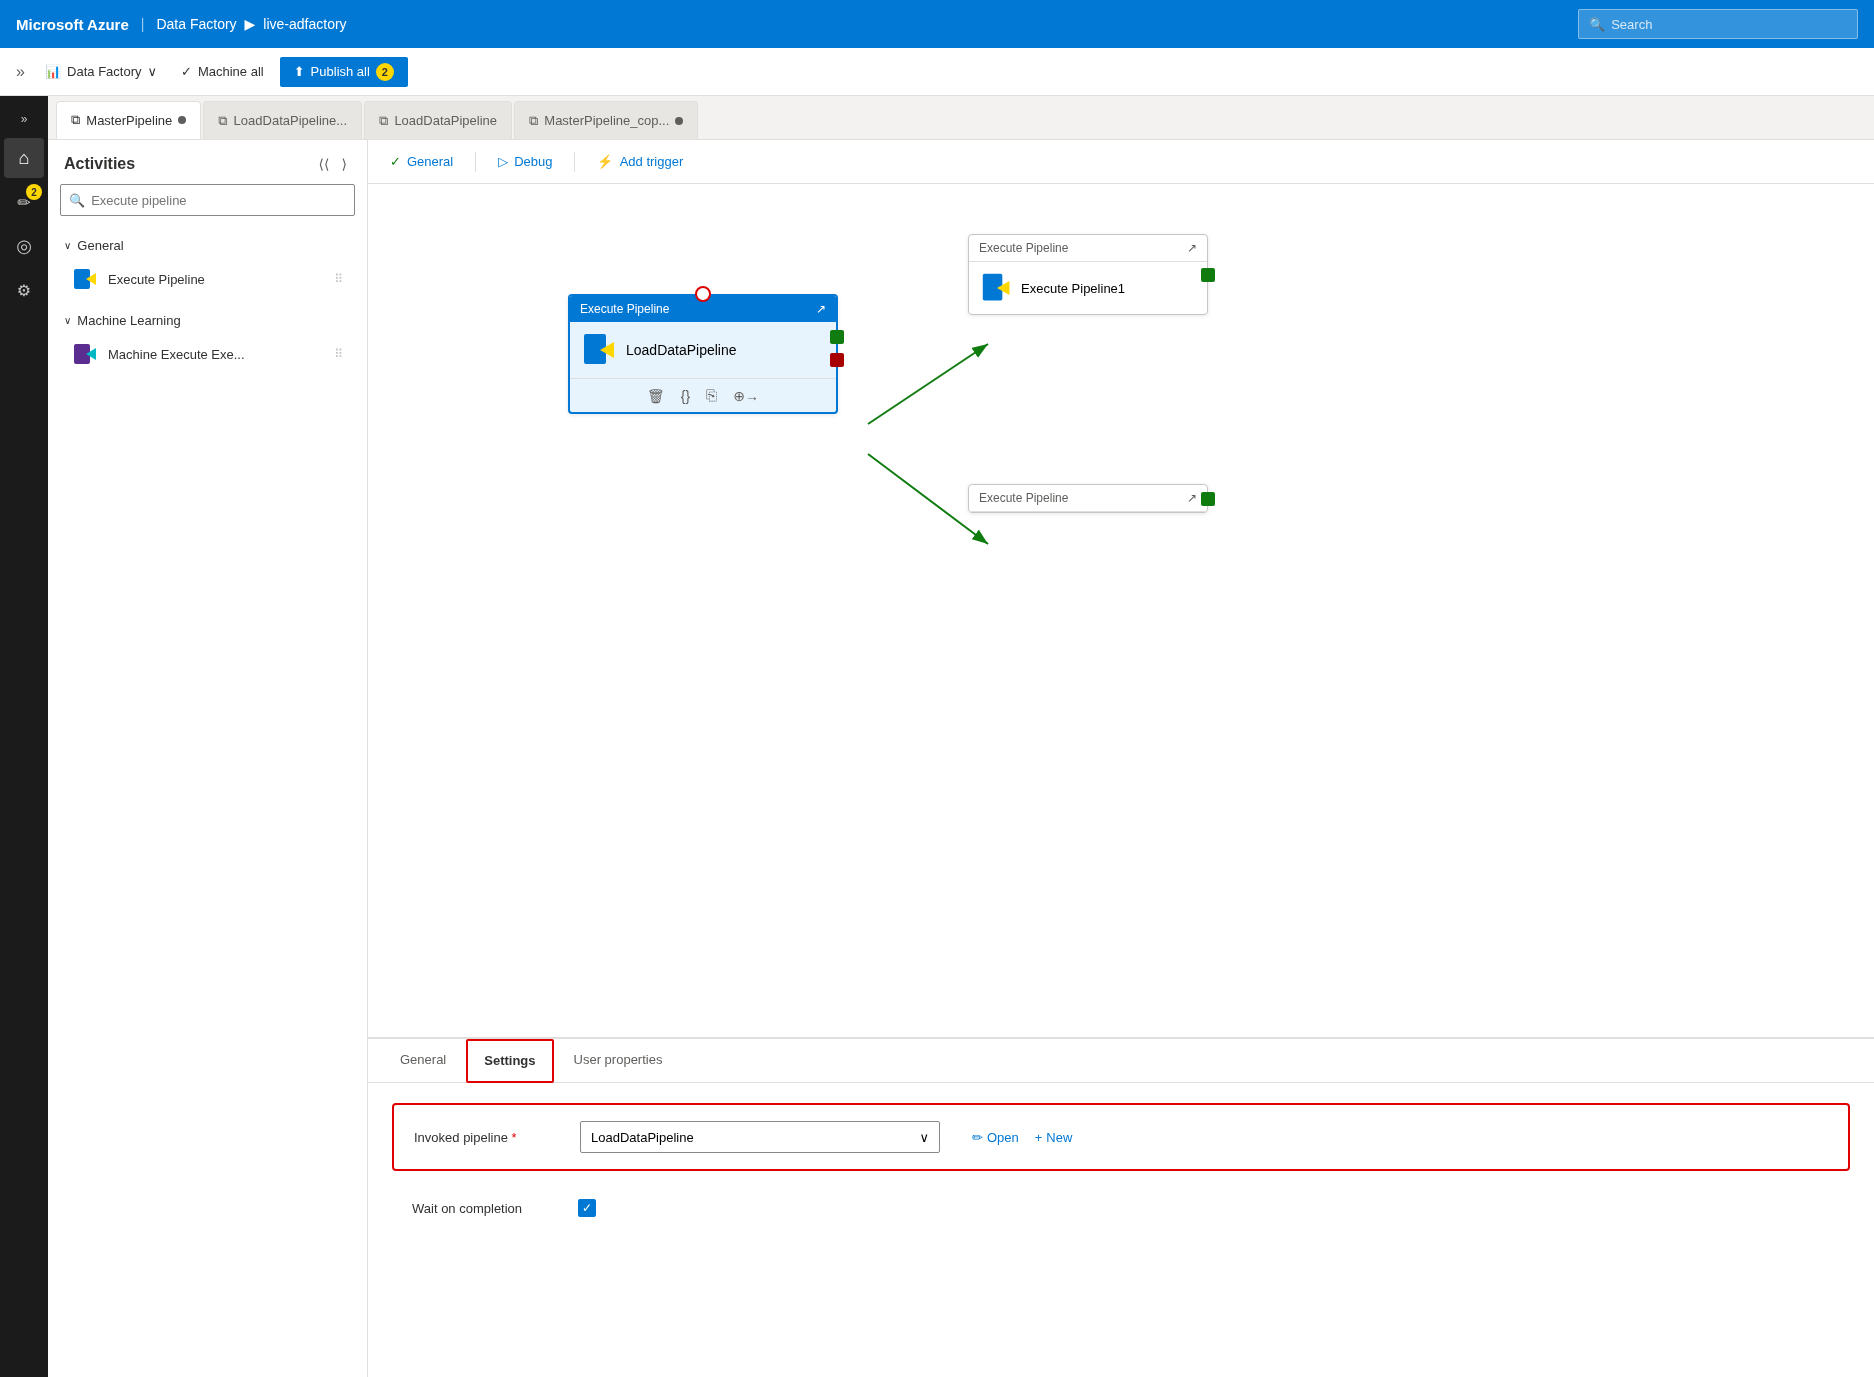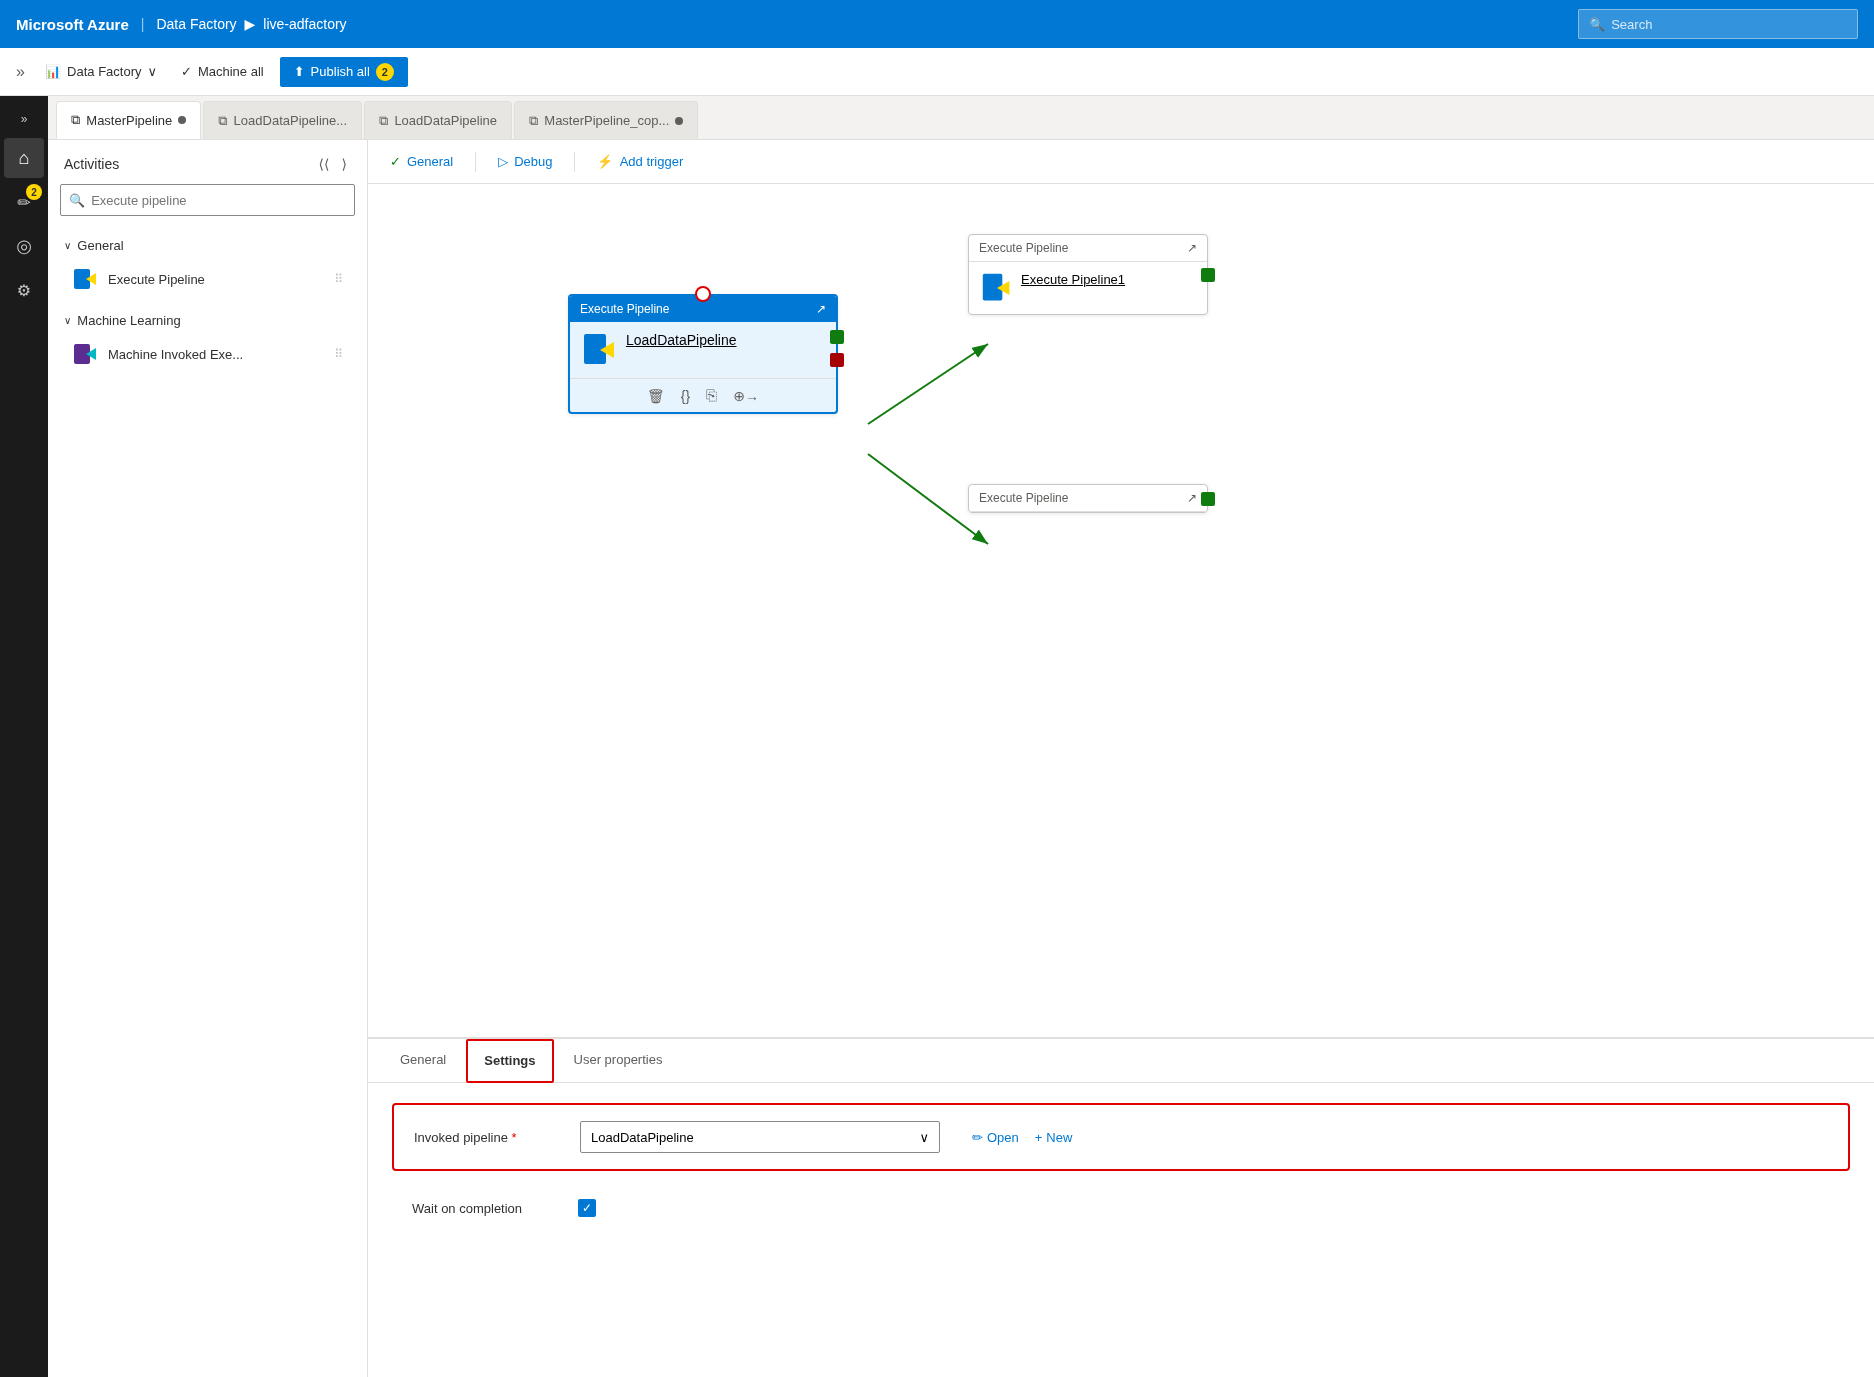--- a/index.html
+++ b/index.html
@@ -171,21 +171,21 @@
       background: white;
       border-right: 1px solid #e1dfdd;
       display: flex;
       flex-direction: column;
       flex-shrink: 0;
     }
     .activities-header {
       display: flex; align-items: center; justify-content: space-between;
       padding: 14px 16px 10px;
     }
-    .activities-title { font-size: 14px; font-weight: 400; color: #323130; }
+    .activities-title { font-size: 16px; font-weight: 700; color: #323130; }
     .activities-controls { display: flex; gap: 4px; }
     .activities-ctrl-btn { background: none; border: none; cursor: pointer; color: #605e5c; font-size: 14px; padding: 2px 4px; }
 
     .search-box {
       margin: 0 12px 12px;
       border: 1px solid #8a8886;
       border-radius: 2px;
       height: 32px;
       display: flex; align-items: center;
       padding: 0 8px;
@@ -263,25 +263,24 @@
       border-bottom: 1px solid #e1dfdd;
       display: flex; align-items: center; justify-content: space-between;
     }
     .node-header.selected-header {
       background: #0078d4;
       color: white;
       border-bottom: none;
       border-radius: 2px 2px 0 0;
     }
     .node-content {
-      display: flex; align-items: flex-start; gap: 8px;
+      display: flex; align-items: center; gap: 8px;
       padding: 10px 12px;
       font-size: 13px;
       font-weight: 500;
-      text-decoration: underline;
     }
     .node-actions {
       display: flex; align-items: center; gap: 8px;
       padding: 6px 10px;
       border-top: 1px solid #e1dfdd;
       justify-content: center;
     }
     .node-action-btn {
       background: none; border: none; cursor: pointer;
       color: #605e5c; font-size: 14px;
@@ -516,21 +515,21 @@
         <div class="activities-section">
           <div class="section-header">
             <span class="section-chevron">∨</span>
             <span>Machine Learning</span>
           </div>
           <div class="activity-item">
             <svg width="28" height="28" viewBox="0 0 28 28">
               <rect x="2" y="4" width="16" height="20" rx="2" fill="#5c2d91"></rect>
               <polygon points="14,14 24,8 24,20" fill="#00b7c3"></polygon>
             </svg>
-            <span>Machine Invoked Exe...</span>
+            <span>Machine Execute Exe...</span>
             <span class="drag-handle">⠿</span>
           </div>
         </div>
       </div>
 
       <div style="display:flex; flex-direction:column; flex:1; overflow:hidden;">
 
         <div class="canvas-toolbar">
           <button class="toolbar-btn">
             <span style="color:#107c10;">✓</span>

